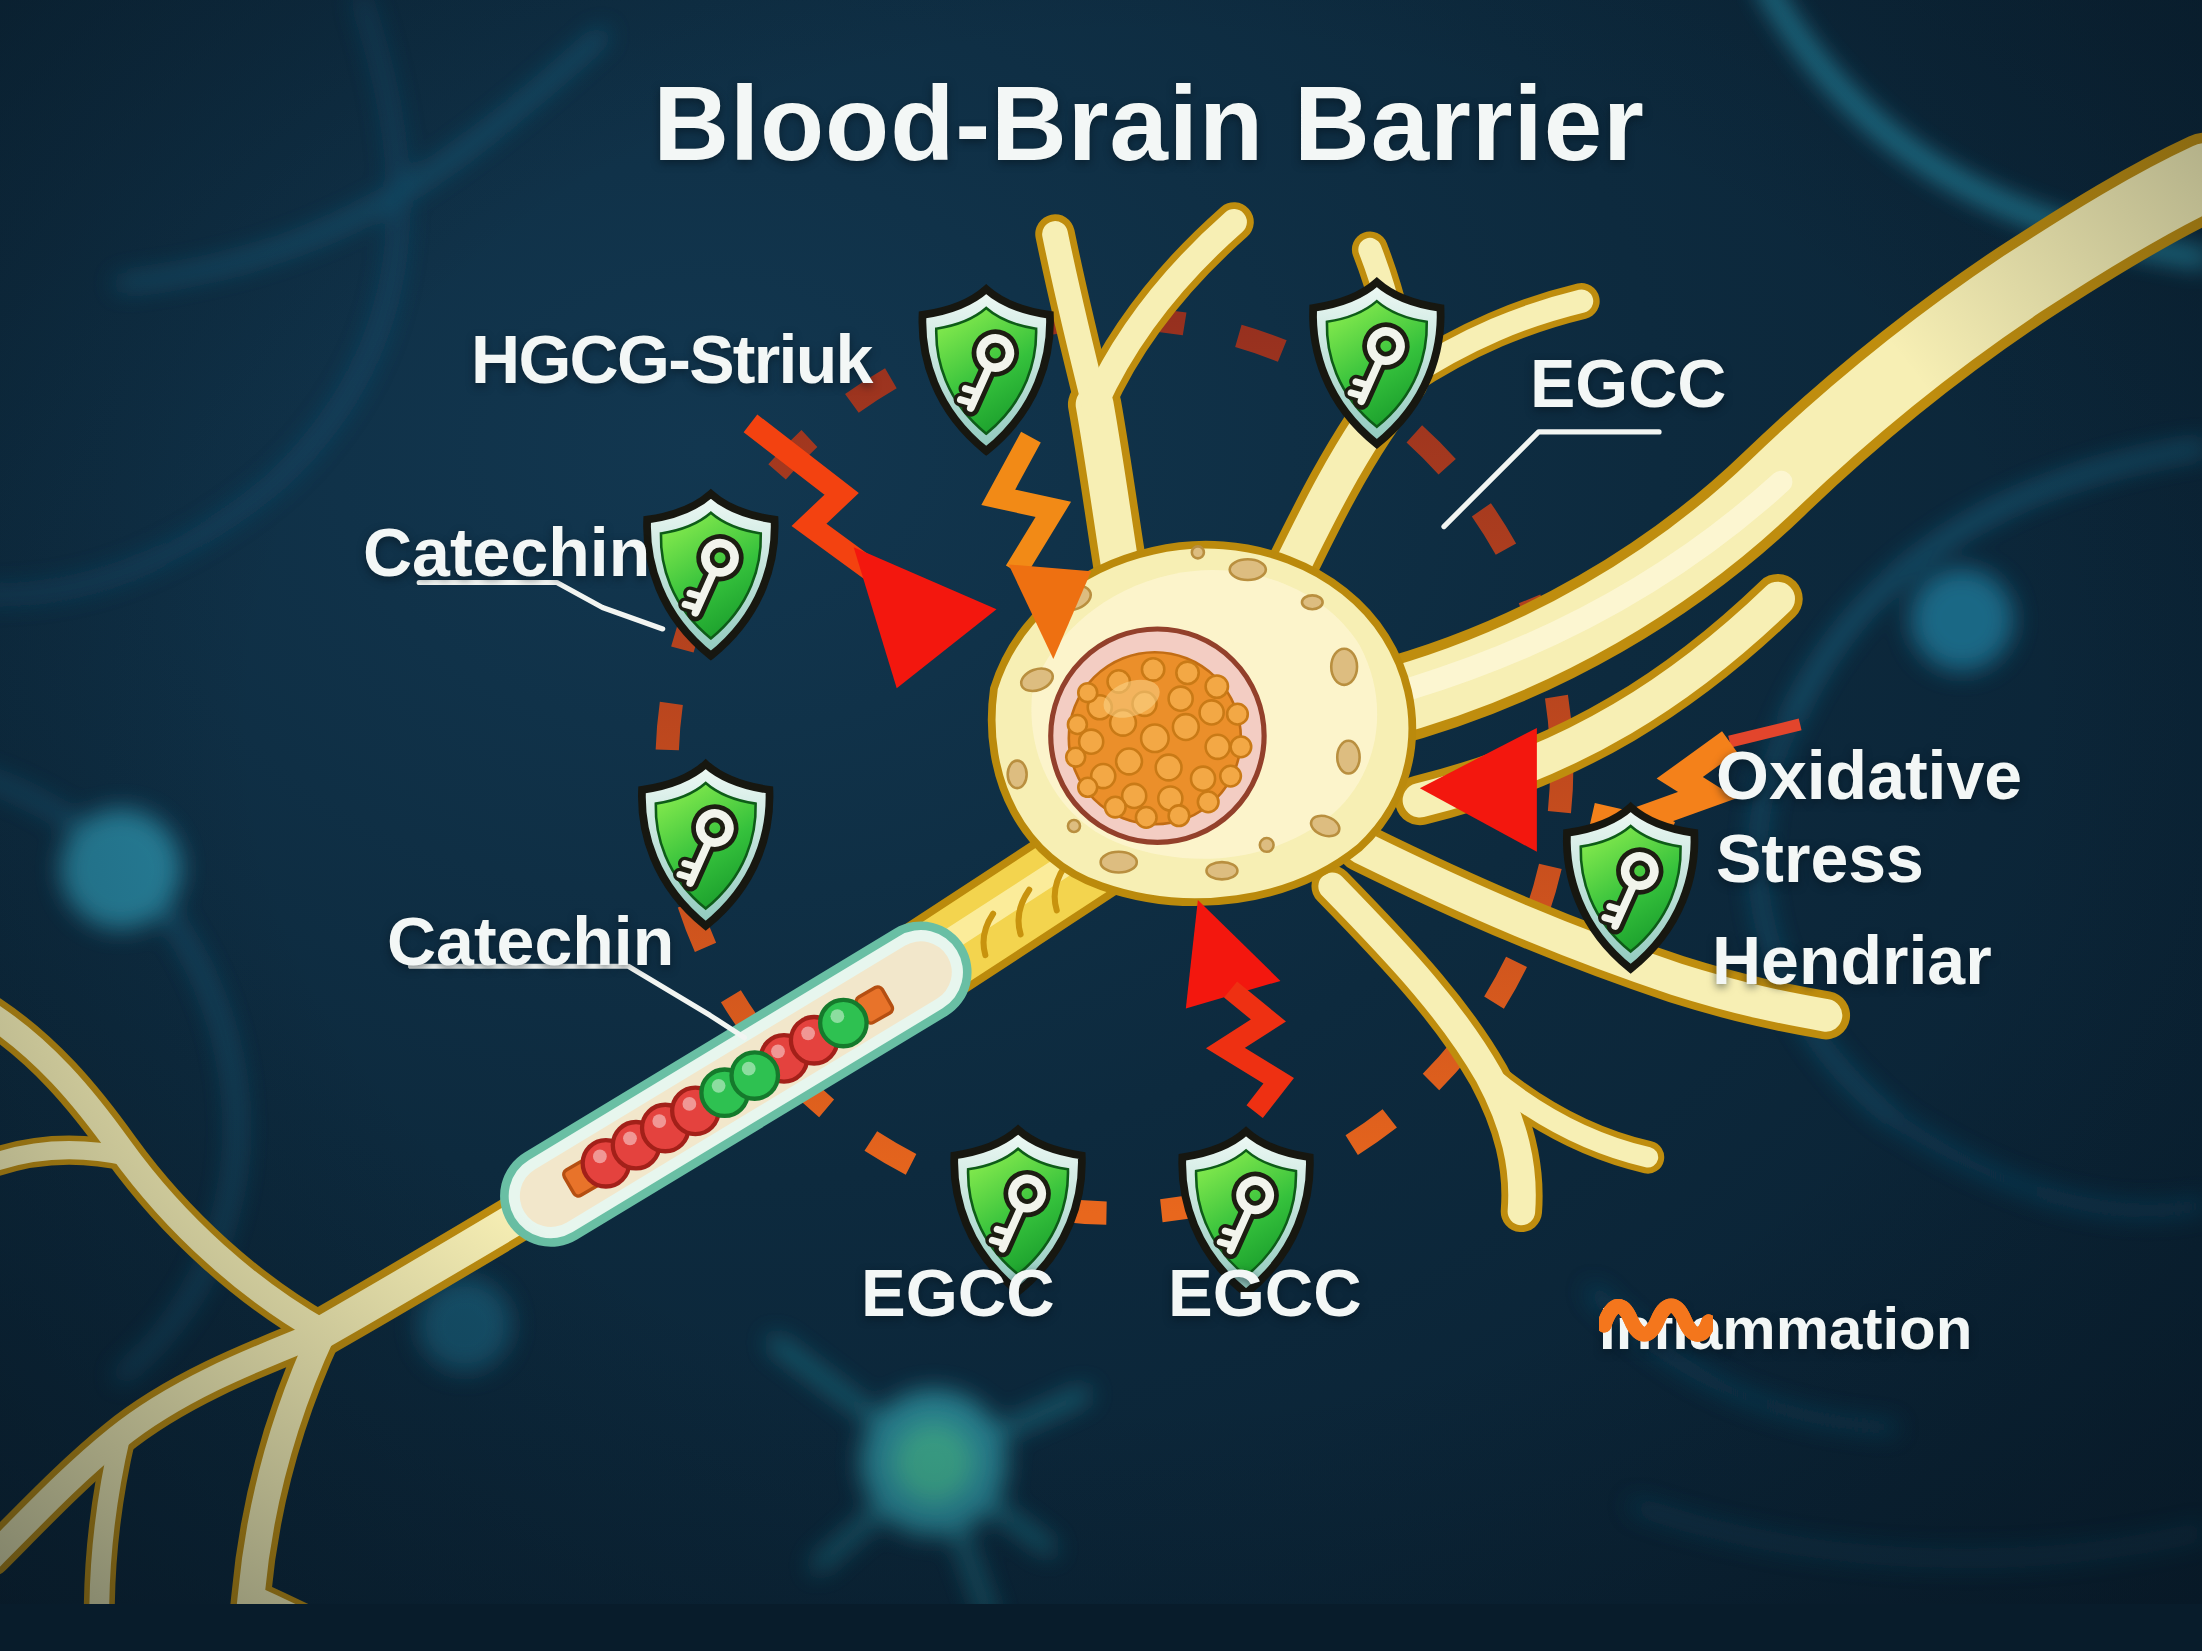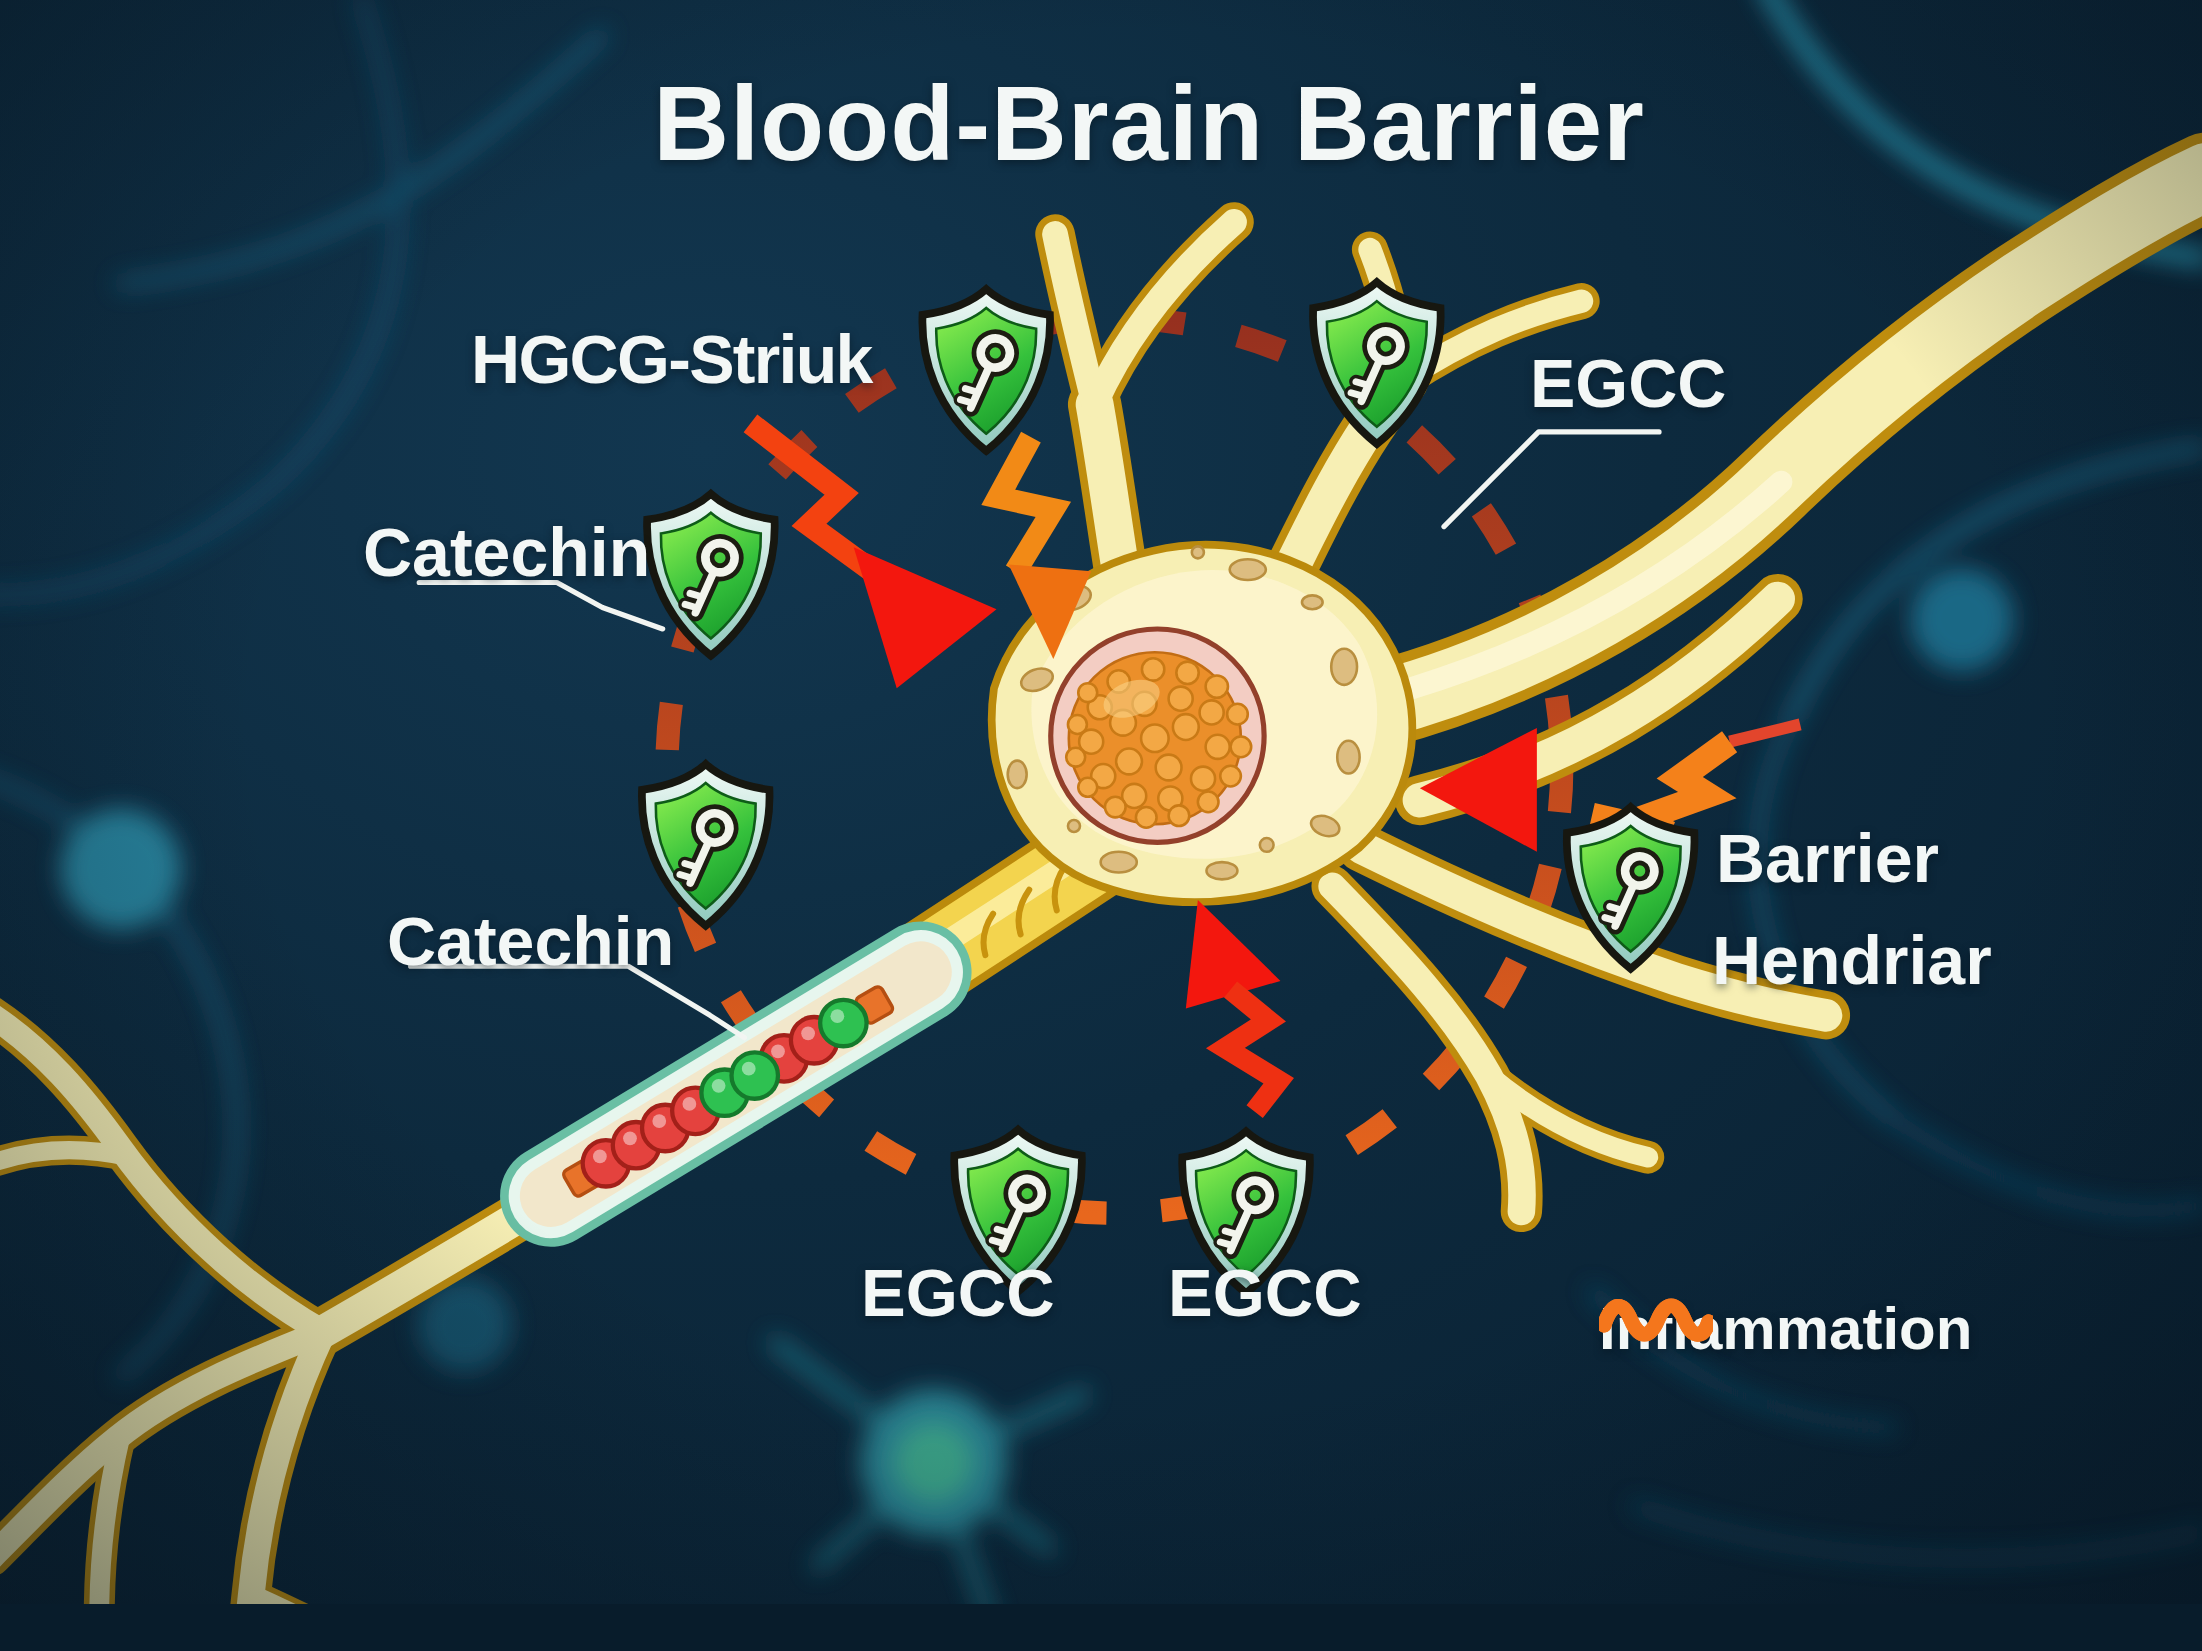--- a/index.html
+++ b/index.html
@@ -277,21 +277,22 @@
   </g>
 </svg>
 
 <div class="vignette"></div>
 
 <div class="label title">Blood-Brain Barrier</div>
 <div class="label lbl74 hgcg">HGCG-Striuk</div>
 <div class="label lbl74 egcc-top">EGCC</div>
 <div class="label lbl74 catechin1">Catechin</div>
 <div class="label lbl74 catechin2">Catechin</div>
-<div class="label lbl74 oxid2">Barrier</div>
+<div class="label lbl74 oxid1">Oxidative</div>
+<div class="label lbl74 oxid2">Stress</div>
 <div class="label lbl74 hendriar">Hendriar</div>
 <div class="label lbl78 egcc-bl">EGCC</div>
 <div class="label lbl78 egcc-br">EGCC</div>
 
 <div class="legend">
   <div class="legend-row">
     <svg width="114" height="52" viewBox="0 0 132 60">
       <path d="M6,36 C15,8 28,8 37,30 C46,52 59,52 68,30 C77,8 90,8 99,30 C108,52 121,52 127,32" stroke="#f4761c" stroke-width="17" fill="none" stroke-linecap="round"></path>
     </svg>
     <span class="label-inline">Inflammation</span>

